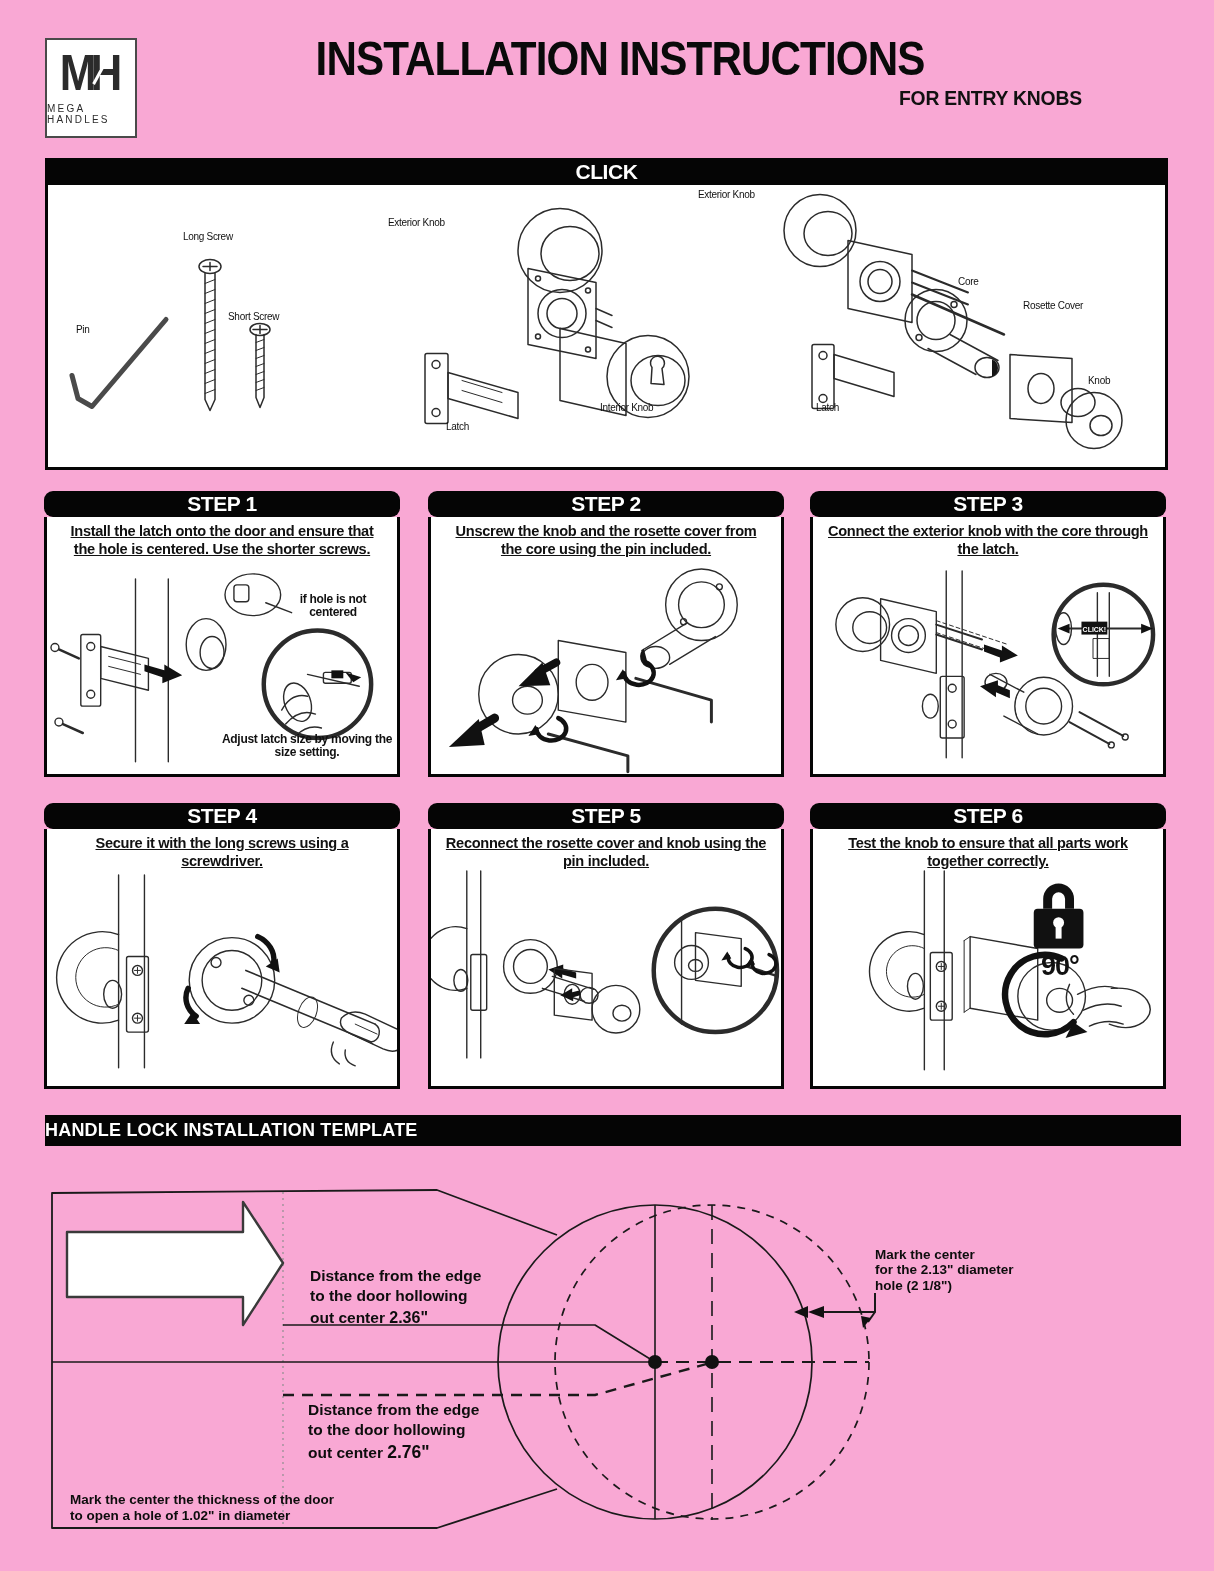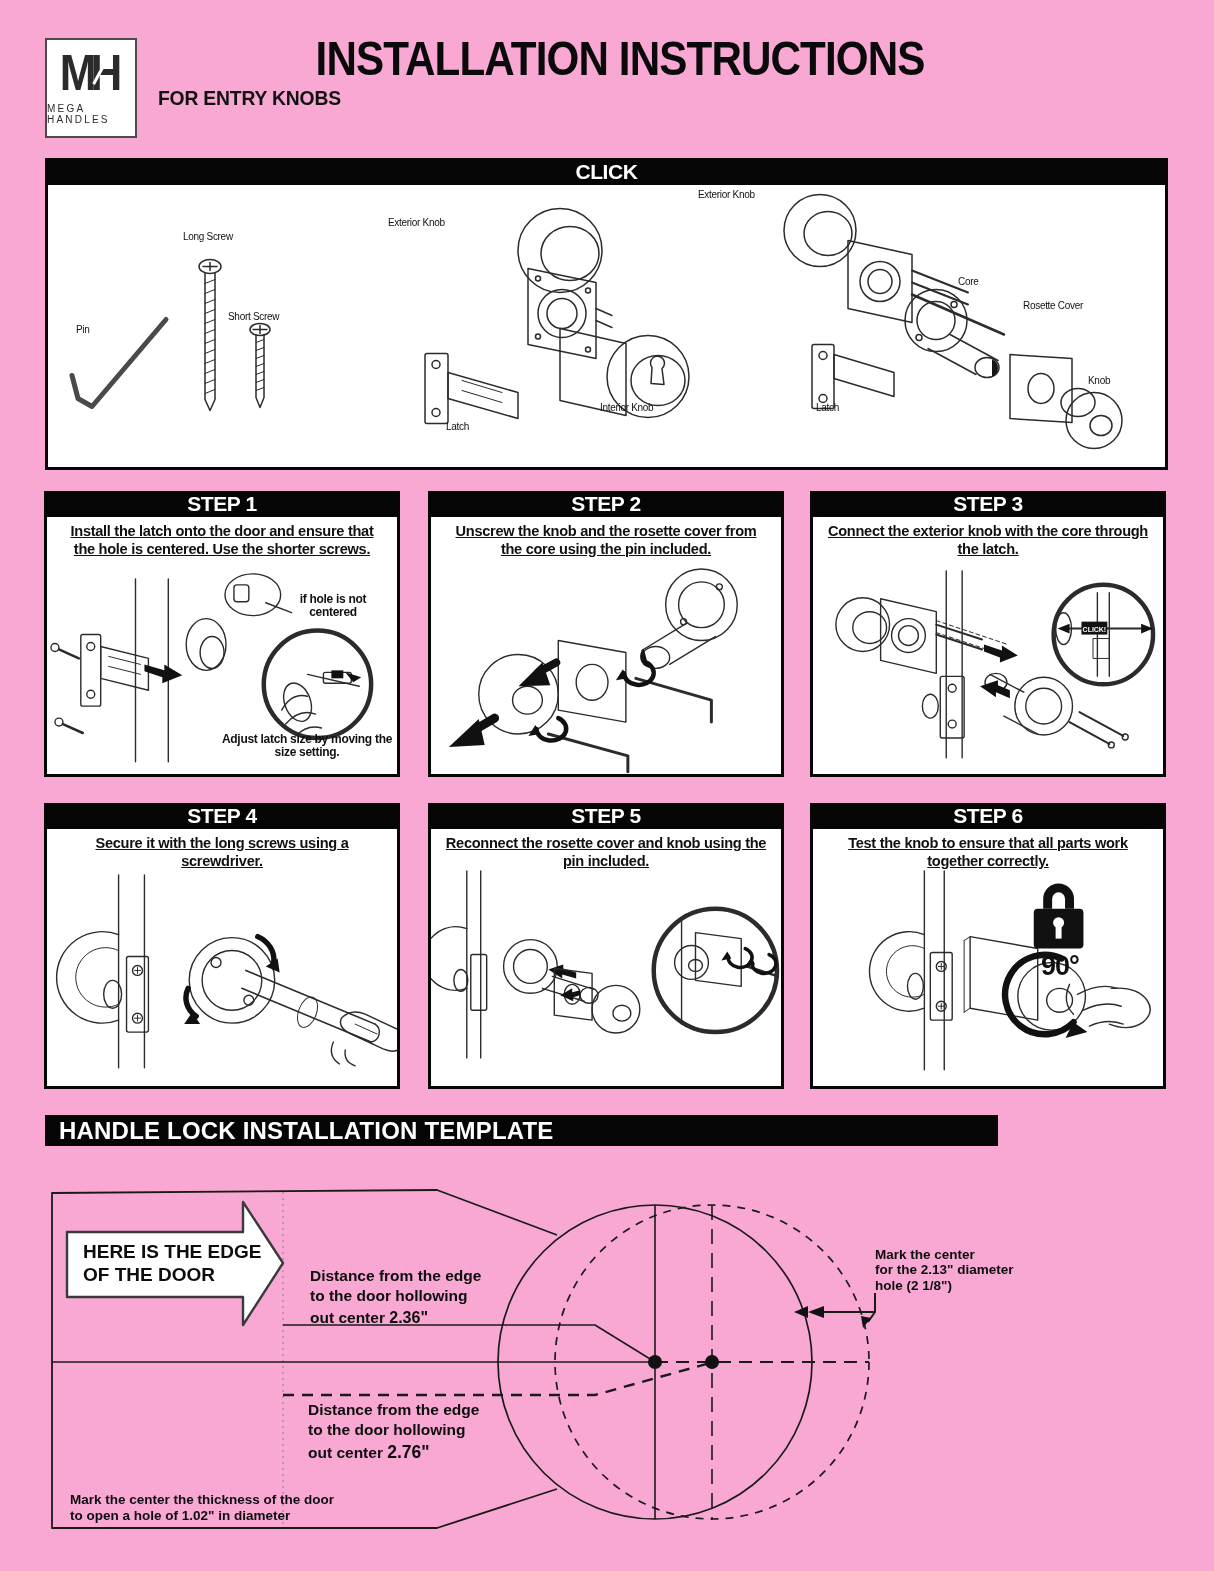--- a/index.html
+++ b/index.html
@@ -17,42 +17,42 @@
     border:2px solid #4a4a4a; background:#fff; display:flex; flex-direction:column;
     align-items:center; justify-content:center; }
   .mono { position:relative; font-weight:900; font-size:44px; letter-spacing:-6px;
     color:#2b2b2b; line-height:1; transform:scaleY(1.15); margin-bottom:8px; padding-right:6px;}
   .mono::after { content:""; position:absolute; left:40px; top:4px; width:3px; height:30px;
     background:#fff; transform:rotate(32deg); }
   .brand { font-size:10px; letter-spacing:2.2px; color:#2b2b2b; font-weight:500; }
   .title { position:absolute; left:150px; top:30px; width:940px; text-align:center;
     font-size:49px; font-weight:800; color:#0a0a0a; letter-spacing:-1px; }
   .title > span { display:inline-block; transform:scaleX(0.86); transform-origin:center; }
-  .subtitle { position:absolute; left:150px; top:86px; width:940px; text-align:left;
+  .subtitle { position:absolute; left:150px; top:86px; width:940px; text-align:right;
     font-size:21px; font-weight:800; letter-spacing:-0.2px; }
   .subtitle > span { display:inline-block; transform:scaleX(0.92); }
   
   .section-bar-parts { position:absolute; left:45px; top:158px; width:1123px; height:27px;
     font-size:21px; font-weight:800; }
   .parts-body { position:absolute; left:45px; top:185px; width:1123px; height:285px;
     border:3px solid #050505; border-top:none; background:#fff; }
-  .panel-bar { height:26px; font-size:21px; font-weight:800; }
+  .panel-bar { height:26px; font-size:21px; font-weight:800;border-radius:9px; }
   .panel { position:absolute; width:356px; }
   .panel-body { position:relative; border:3px solid #050505; border-top:none;
     background:#fff; height:260px;text-decoration:underline; }
   .step-text { position:relative; z-index:2; padding:6px 14px 0; text-align:center;
     font-size:14.6px; font-weight:700; line-height:1.22; letter-spacing:-0.3px; }
   .art { position:absolute; left:0; top:0; width:100%; height:100%; }
   .note { position:absolute; z-index:3; text-align:center; font-size:12px; font-weight:700;
     line-height:1.12; letter-spacing:-0.3px; }
   .plabel { position:absolute; z-index:3; font-size:10px; font-weight:400;
     letter-spacing:-0.3px; line-height:1.05; }
   
-  .tmpl-bar { position:absolute; left:45px; top:1115px; width:953px; height:31px;
-    font-size:24px; font-weight:700; padding-left:14px; letter-spacing:0.2px; }
+  .tmpl-bar { position:absolute; left:45px; top:1115px; width:1136px; height:31px;
+    font-size:18px; font-weight:700; letter-spacing:0.2px; }
   .tmpl { position:absolute; left:45px; top:1150px; width:1124px; height:421px; }
   .tmpl-text { position:absolute; font-weight:700; color:#0d0d0d; }
   .edge-label { left:38px; top:90px; font-size:19px; line-height:1.22; letter-spacing:0; }
   .dist { font-size:15.5px; line-height:1.32; }
   .dist .big236 { font-size:16px; }
   .dist .big276 { font-size:17.5px; font-weight:800; }
   .mark-center { left:830px; top:97px; font-size:13.5px; line-height:1.14; }
   .mark-thick { left:25px; top:342px; font-size:13.5px; line-height:1.2; }
   .removal { left:805px; top:333px; width:322px; font-size:13px; font-weight:400;
     line-height:1.18; }
@@ -415,24 +415,20 @@
         <path d="M830,143 V162 H768" stroke-width="2"></path>
         <path d="M785,162 l-22,0 l16,-6 l0,12 l-16,-6 Z" fill="#111" stroke="none"></path>
         <path d="M763,156 l-14,6 l14,6 Z" fill="#111" stroke="none"></path>
         <path d="M830,162 L823,172" stroke-width="2"></path>
         <path d="M826,168 l-8,10 l-2,-12 Z" fill="#111" stroke="none"></path>
 
         <path d="M22,82 H198 V52 L238,113 L198,175 V147 H22 Z" stroke="#3a3a3a" stroke-width="2.4" fill="#ffffff"></path>
       </g>
     </svg>
 
-    <div class="tmpl-text edge-label">
-      <div>HERE IS THE EDGE</div>
-      <div>OF THE DOOR</div>
-    </div>
 
     <div class="tmpl-text dist" style="left:265px;top:116px">
       <div>Distance from the edge</div>
       <div>to the door hollowing</div>
       <div><span>out center </span><span class="big236">2.36"</span></div>
     </div>
 
     <div class="tmpl-text dist" style="left:263px;top:250px">
       <div>Distance from the edge</div>
       <div>to the door hollowing</div>

